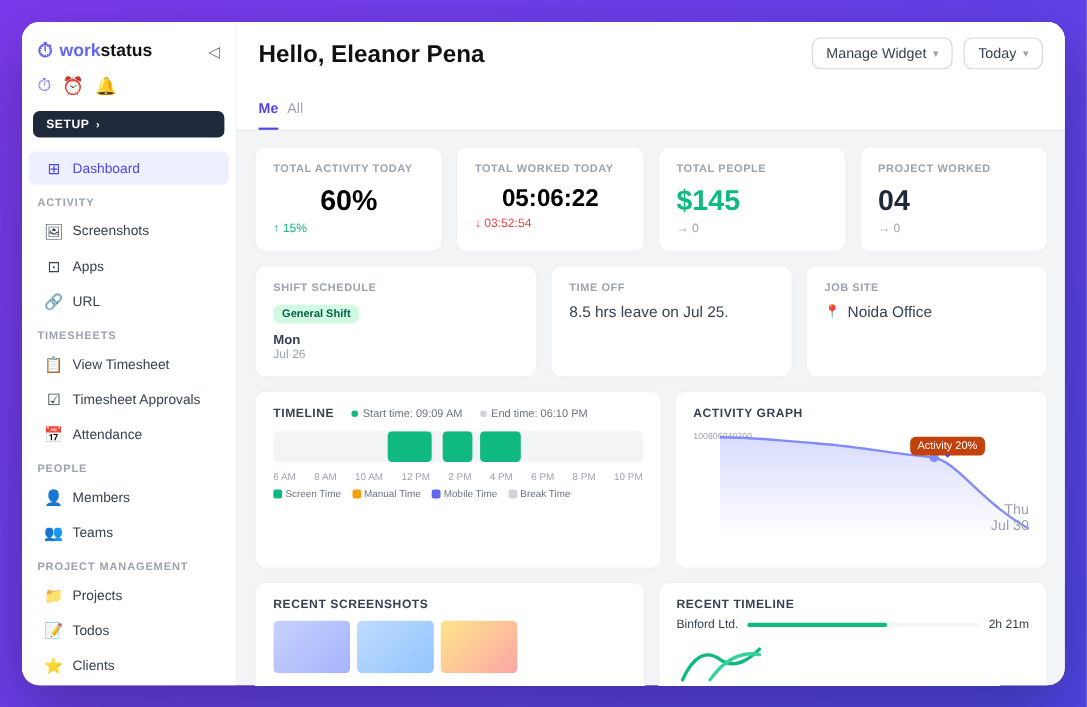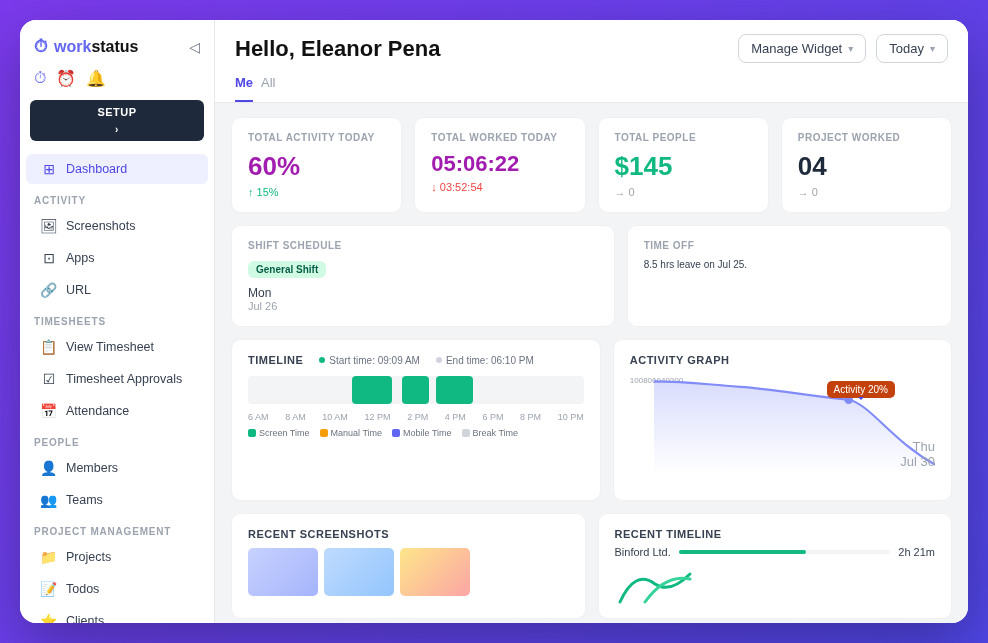--- a/index.html
+++ b/index.html
@@ -33,21 +33,21 @@
     .logo-work { color: #6366f1; }
     .logo-status { color: #111; }
     .sidebar-collapse { color: #6b7280; font-size: 14px; cursor: pointer; }
     .sidebar-icons { display: flex; gap: 10px; padding: 0 14px 12px; }
     .sidebar-icons span { color: #6366f1; font-size: 16px; cursor: pointer; }
     .setup-btn {
       margin: 0 10px 12px;
       background: #1e293b; color: #fff;
       border-radius: 6px; padding: 6px 12px;
       font-size: 11px; font-weight: 600; letter-spacing: 0.5px;
-      cursor: pointer; display: flex; align-items: center; gap: 6px; flex-direction: column;
+      cursor: pointer; display: flex; align-items: center; gap: 6px;
     }
     .setup-chevron { font-size: 10px; }
     .nav-item {
       display: flex; align-items: center; gap: 8px;
       padding: 7px 14px; font-size: 12.5px; color: #374151;
       cursor: pointer; border-radius: 6px; margin: 1px 6px;
     }
     .nav-item.active { background: #eff0ff; color: #4f46e5; }
     .nav-item .nav-icon { font-size: 14px; width: 18px; text-align: center; }
     .nav-section-label {
@@ -57,21 +57,21 @@
     
     .main-content {
       flex: 1; display: flex; flex-direction: column;
       background: #f3f4f6; overflow: hidden;
     }
     .main-header {
       background: #fff; padding: 14px 20px 0;
       border-bottom: 1px solid #e5e7eb;
     }
     .header-top {
-      display: flex; align-items: center; justify-content: space-between; margin-bottom: 12px;
+      display: flex; align-items: center; justify-content: space-between; margin-bottom: 28px;
     }
     .greeting { font-size: 22px; font-weight: 700; color: #111; }
     .header-actions { display: flex; gap: 10px; }
     .header-btn {
       display: flex; align-items: center; gap: 6px;
       border: 1px solid #d1d5db; border-radius: 8px;
       padding: 6px 12px; font-size: 13px; color: #374151;
       cursor: pointer; background: #fff;
     }
     .header-btn .chevron { font-size: 10px; color: #9ca3af; }
@@ -83,44 +83,44 @@
     .tab.active { color: #4f46e5; border-bottom-color: #4f46e5; font-weight: 600; }
     .main-body { flex: 1; overflow-y: auto; padding: 14px 16px; }
     
     .stats-row { display: flex; gap: 12px; margin-bottom: 12px; }
     .stat-card {
       background: #fff; border-radius: 10px; padding: 14px 16px;
       flex: 1; border: 1px solid #f0f0f0;
     }
     .stat-label { font-size: 10px; font-weight: 600; color: #9ca3af; letter-spacing: 0.5px; margin-bottom: 8px; }
     .stat-value { font-size: 26px; font-weight: 700; margin-bottom: 4px; }
-    .stat-value.purple { color: #a21caf; }
+    .stat-value.purple { color: #000000; text-align: center; }
     .stat-value.green { color: #10b981; }
     .stat-value.dark { color: #1e293b; }
     .stat-sub { font-size: 11px; color: #9ca3af; }
     .stat-sub.up { color: #10b981; }
     .stat-sub.down { color: #ef4444; }
     
     .second-row { display: flex; gap: 12px; margin-bottom: 12px; }
     .shift-card {
       background: #fff; border-radius: 10px; padding: 14px 16px;
       flex: 1.2; border: 1px solid #f0f0f0;
     }
     .time-off-card, .jobsite-card {
       background: #fff; border-radius: 10px; padding: 14px 16px;
       flex: 1; border: 1px solid #f0f0f0;
     }
     .shift-badge {
       display: inline-block; background: #d1fae5; color: #065f46;
       border-radius: 6px; padding: 3px 8px; font-size: 10px; font-weight: 600;
       margin-bottom: 8px;
     }
-    .shift-day { font-size: 12px; color: #374151; font-weight: 400; }
+    .shift-day { font-size: 12px; color: #374151; font-weight: 700; }
     .shift-date { font-size: 11px; color: #9ca3af; }
-    .timeoff-value { font-size: 10px; color: #374151; margin-top: 6px; }
+    .timeoff-value { font-size: 14px; color: #374151; margin-top: 6px; }
     .jobsite-value { display: flex; align-items: center; gap: 6px; margin-top: 6px; font-size: 14px; color: #374151; }
     .pin-icon { color: #6366f1; font-size: 12px; }
     
     .third-row { display: flex; gap: 12px; margin-bottom: 12px; }
     .timeline-card {
       background: #fff; border-radius: 10px; padding: 14px 16px;
       flex: 1.1; border: 1px solid #f0f0f0;
     }
     .activity-card {
       background: #fff; border-radius: 10px; padding: 14px 16px;
@@ -312,20 +312,27 @@
       <div class="second-row">
         <div class="shift-card">
           <div class="stat-label">SHIFT SCHEDULE</div>
           <div class="shift-badge">General Shift</div>
           <div class="shift-day">Mon</div>
           <div class="shift-date">Jul 26</div>
         </div>
         <div class="time-off-card">
           <div class="stat-label">TIME OFF</div>
           <div class="timeoff-value">8.5 hrs leave on Jul 25.</div>
+        </div>
+        <div class="jobsite-card">
+          <div class="stat-label">JOB SITE</div>
+          <div class="jobsite-value">
+            <span class="pin-icon">📍</span>
+            <span>Noida Office</span>
+          </div>
         </div>
       </div>
 
       <div class="third-row">
         <div class="timeline-card">
           <div class="card-title-row">
             <span class="card-title">TIMELINE</span>
             <span class="time-info">
               <span class="time-dot dot-green"></span>
               Start time: 09:09 AM

